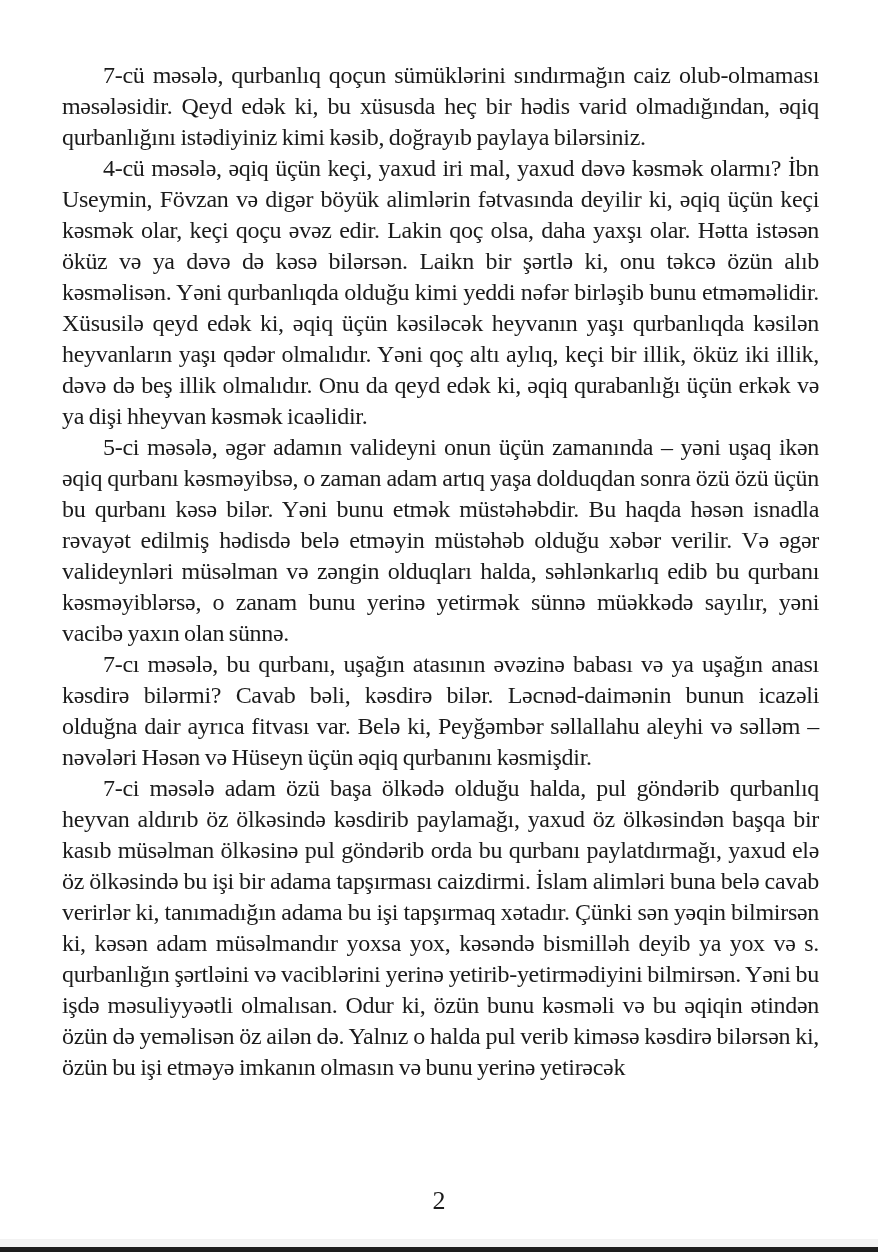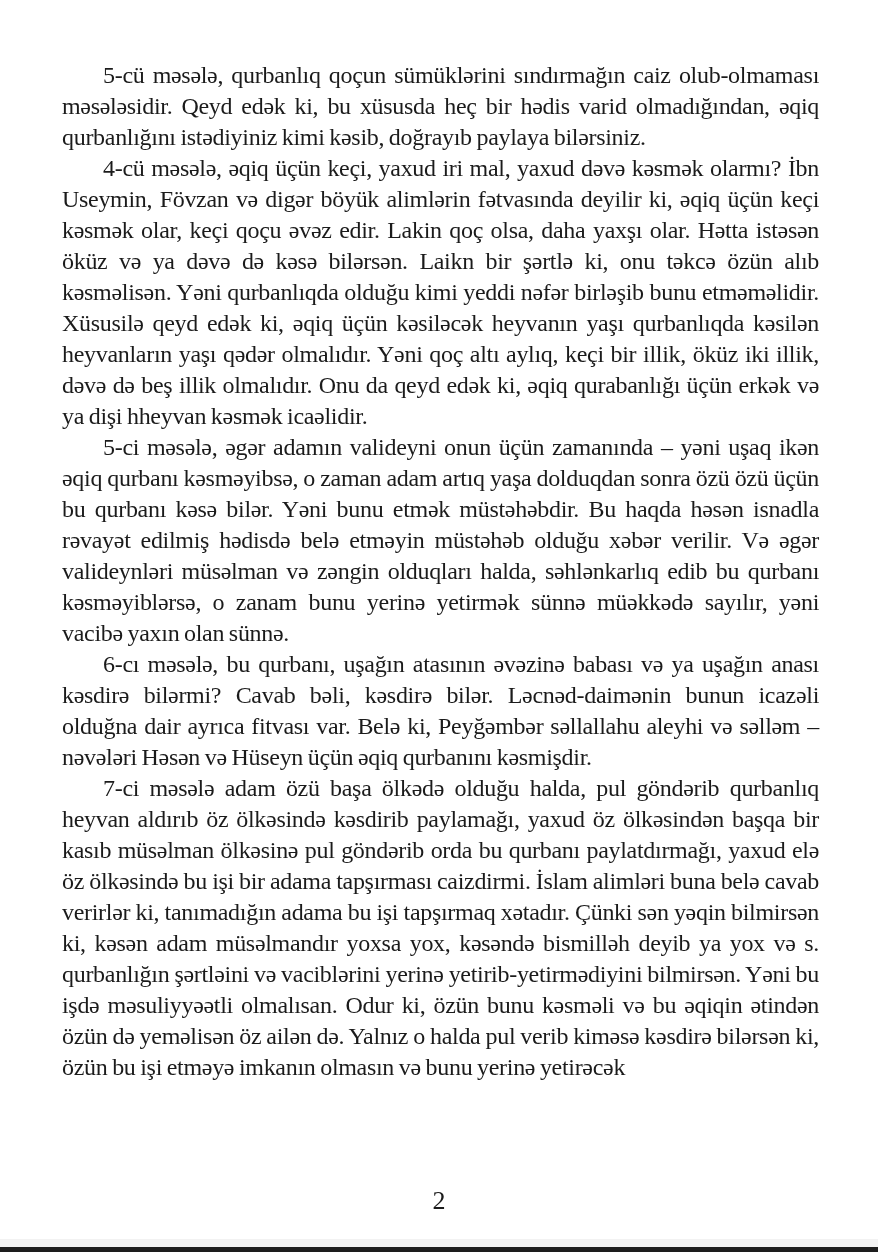--- a/index.html
+++ b/index.html
@@ -57,24 +57,24 @@
     bottom: 0;
     height: 5px;
     background: #1d1d1d;
   }
 </style>
 </head>
 <body>
 
 <div class="page">
   <div class="text-block">
-    <p class="para">5-cü məsələ, qurbanlıq qoçun sümüklərini sındırmağın caiz olub-olmaması məsələsidir. Qeyd edək ki, bu xüsusda heç bir hədis varid olmadığından, əqiq qurbanlığını istədiyiniz kimi kəsib, doğrayıb paylaya bilərsiniz.</p>
+    <p class="para">7-cü məsələ, qurbanlıq qoçun sümüklərini sındırmağın caiz olub-olmaması məsələsidir. Qeyd edək ki, bu xüsusda heç bir hədis varid olmadığından, əqiq qurbanlığını istədiyiniz kimi kəsib, doğrayıb paylaya bilərsiniz.</p>
     <p class="para">4-cü məsələ, əqiq üçün keçi, yaxud iri mal, yaxud dəvə kəsmək olarmı? İbn Useymin, Fövzan və digər böyük alimlərin fətvasında deyilir ki, əqiq üçün keçi kəsmək olar, keçi qoçu əvəz edir. Lakin qoç olsa, daha yaxşı olar. Hətta istəsən öküz və ya dəvə də kəsə bilərsən. Laikn bir şərtlə ki, onu təkcə özün alıb kəsməlisən. Yəni qurbanlıqda olduğu kimi yeddi nəfər birləşib bunu etməməlidir. Xüsusilə qeyd edək ki, əqiq üçün kəsiləcək heyvanın yaşı qurbanlıqda kəsilən heyvanların yaşı qədər olmalıdır. Yəni qoç altı aylıq, keçi bir illik, öküz iki illik, dəvə də beş illik olmalıdır. Onu da qeyd edək ki, əqiq qurabanlığı üçün erkək və ya dişi hheyvan kəsmək icaəlidir.</p>
     <p class="para">5-ci məsələ, əgər adamın valideyni onun üçün zamanında – yəni uşaq ikən əqiq qurbanı kəsməyibsə, o zaman adam artıq yaşa dolduqdan sonra özü özü üçün bu qurbanı kəsə bilər. Yəni bunu etmək müstəhəbdir. Bu haqda həsən isnadla rəvayət edilmiş hədisdə belə etməyin müstəhəb olduğu xəbər verilir. Və əgər valideynləri müsəlman və zəngin olduqları halda, səhlənkarlıq edib bu qurbanı kəsməyiblərsə, o zanam bunu yerinə yetirmək sünnə müəkkədə sayılır, yəni vacibə yaxın olan sünnə.</p>
-    <p class="para">6-cı məsələ, bu qurbanı, uşağın atasının əvəzinə babası və ya uşağın anası kəsdirə bilərmi? Cavab bəli, kəsdirə bilər. Ləcnəd-daimənin bunun icazəli olduğna dair ayrıca fitvası var. Belə ki, Peyğəmbər səllallahu aleyhi və səlləm – nəvələri Həsən və Hüseyn üçün əqiq qurbanını kəsmişdir.</p>
+    <p class="para">7-cı məsələ, bu qurbanı, uşağın atasının əvəzinə babası və ya uşağın anası kəsdirə bilərmi? Cavab bəli, kəsdirə bilər. Ləcnəd-daimənin bunun icazəli olduğna dair ayrıca fitvası var. Belə ki, Peyğəmbər səllallahu aleyhi və səlləm – nəvələri Həsən və Hüseyn üçün əqiq qurbanını kəsmişdir.</p>
     <p class="para">7-ci məsələ adam özü başa ölkədə olduğu halda, pul göndərib qurbanlıq heyvan aldırıb öz ölkəsində kəsdirib paylamağı, yaxud öz ölkəsindən başqa bir kasıb müsəlman ölkəsinə pul göndərib orda bu qurbanı paylatdırmağı, yaxud elə öz ölkəsində bu işi bir adama tapşırması caizdirmi. İslam alimləri buna belə cavab verirlər ki, tanımadığın adama bu işi tapşırmaq xətadır. Çünki sən yəqin bilmirsən ki, kəsən adam müsəlmandır yoxsa yox, kəsəndə bismilləh deyib ya yox və s. qurbanlığın şərtləini və vaciblərini yerinə yetirib-yetirmədiyini bilmirsən. Yəni bu işdə məsuliyyəətli olmalısan. Odur ki, özün bunu kəsməli və bu əqiqin ətindən özün də yeməlisən öz ailən də. Yalnız o halda pul verib kiməsə kəsdirə bilərsən ki, özün bu işi etməyə imkanın olmasın və bunu yerinə yetirəcək</p>
   </div>
 
   <div class="page-number">2</div>
 
   <div class="scan-shade"></div>
   <div class="scan-edge"></div>
 </div>
 
 </body></html>

